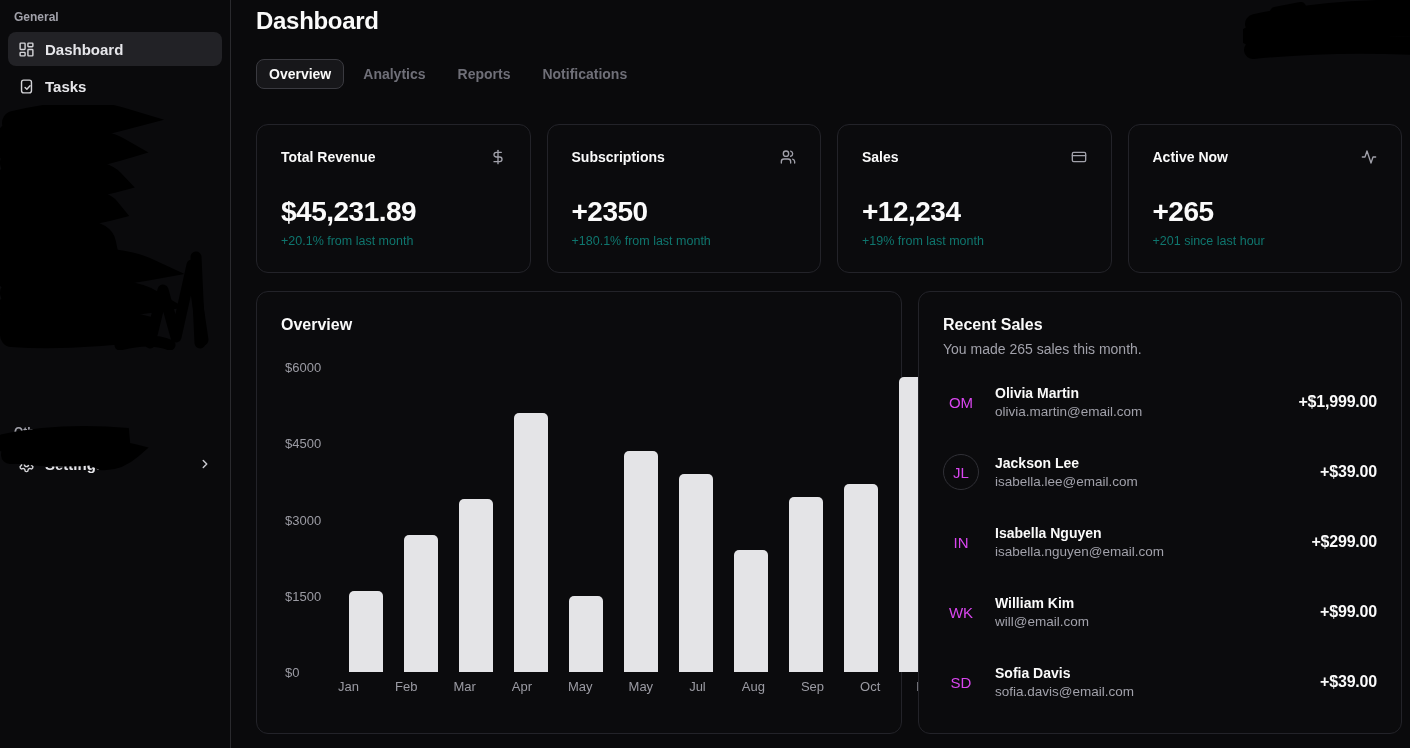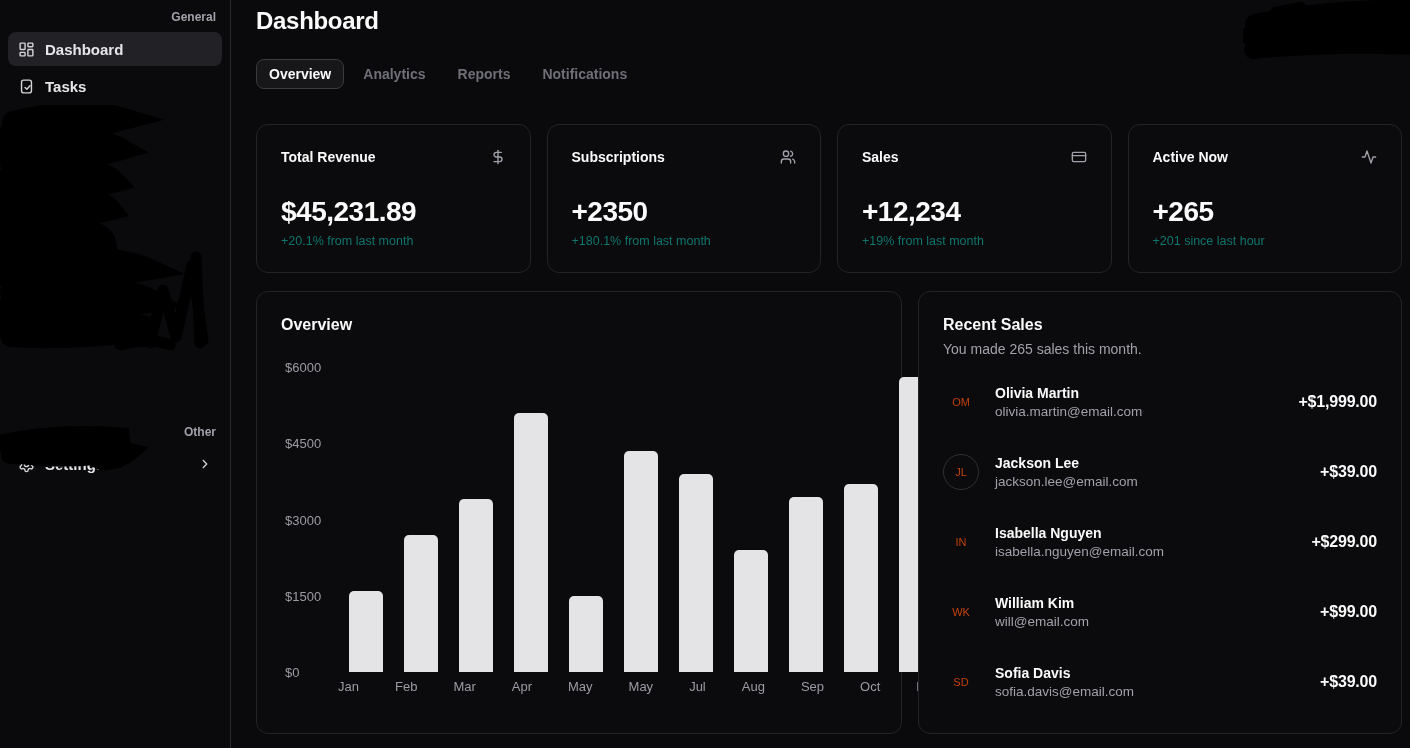--- a/index.html
+++ b/index.html
@@ -14,21 +14,20 @@
 
   
   .sidebar {
     position:absolute; left:0; top:0; width:231px; height:748px;
     border-right:1px solid #2a2a2e;
     padding:8px;
   }
   .side-section-label {
     font-size:12px; font-weight:700; color:#a1a1aa;
     padding:2px 6px 8px 6px;
-    text-align:right;
   }
   .side-item {
     display:flex; align-items:center; gap:10px;
     height:34px; padding:0 10px; border-radius:8px;
     font-size:15px; font-weight:600; color:#e6e6ea;
     cursor:pointer;
   }
   .side-item + .side-item { margin-top:3px; }
   .side-item.active { background:#222226; }
   .side-item .icon { width:17px; height:17px; color:#d4d4d8; flex:0 0 auto; }
@@ -81,21 +80,21 @@
   .x-label { flex:1; text-align:center; font-size:13px; color:#9b9ba3; }
 
   
   .rs-subtitle { margin-top:7px; font-size:14px; color:#a1a1aa; }
   .rs-list { margin-top:27px; }
   .rs-row { display:flex; align-items:center; }
   .rs-row + .rs-row { margin-top:34px; }
   .avatar {
     width:36px; height:36px; border-radius:50%; flex:0 0 auto;
     display:flex; align-items:center; justify-content:center;
-    font-size:11px; color:#c2410c; background:transparent;
+    font-size:15px; color:#d946ef; background:transparent;
   }
   .avatar.outlined { border:1px solid #303036; }
   .rs-info { margin-left:16px; }
   .rs-name { font-size:14px; font-weight:700; }
   .rs-email { margin-top:3px; font-size:13.5px; color:#a1a1aa; }
   .rs-amount { margin-left:auto; font-size:16px; font-weight:800; letter-spacing:-0.2px; }
 
   
   .scribble { position:absolute; pointer-events:none; }
 </style>
@@ -299,21 +298,21 @@
             <div class="rs-name">Olivia Martin</div>
             <div class="rs-email">olivia.martin@email.com</div>
           </div>
           <div class="rs-amount">+$1,999.00</div>
         </div>
 
         <div class="rs-row">
           <div class="avatar outlined">JL</div>
           <div class="rs-info">
             <div class="rs-name">Jackson Lee</div>
-            <div class="rs-email">jackson.lee@email.com</div>
+            <div class="rs-email">isabella.lee@email.com</div>
           </div>
           <div class="rs-amount">+$39.00</div>
         </div>
 
         <div class="rs-row">
           <div class="avatar">IN</div>
           <div class="rs-info">
             <div class="rs-name">Isabella Nguyen</div>
             <div class="rs-email">isabella.nguyen@email.com</div>
           </div>

